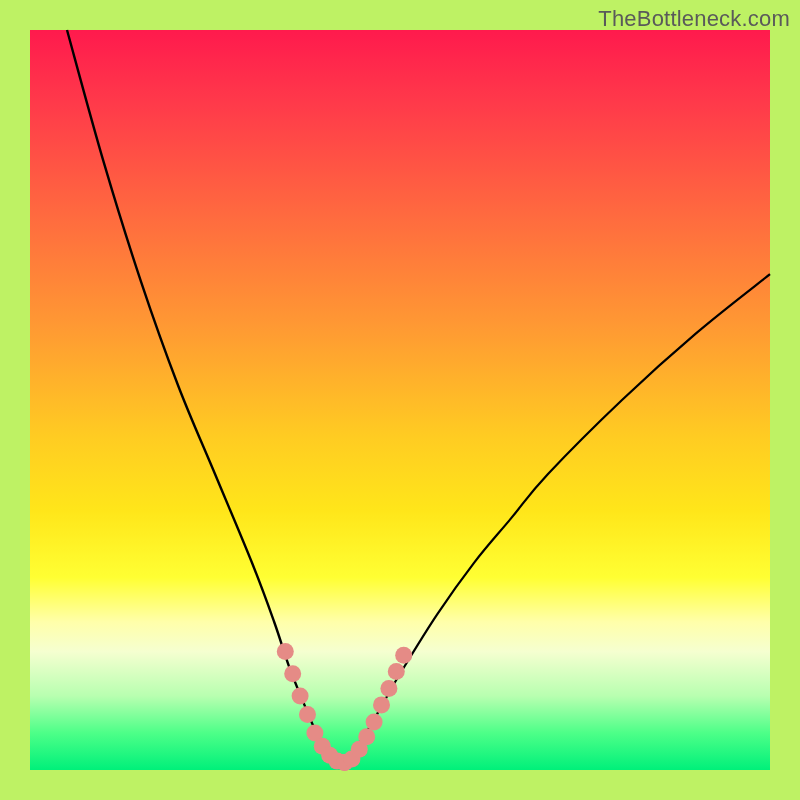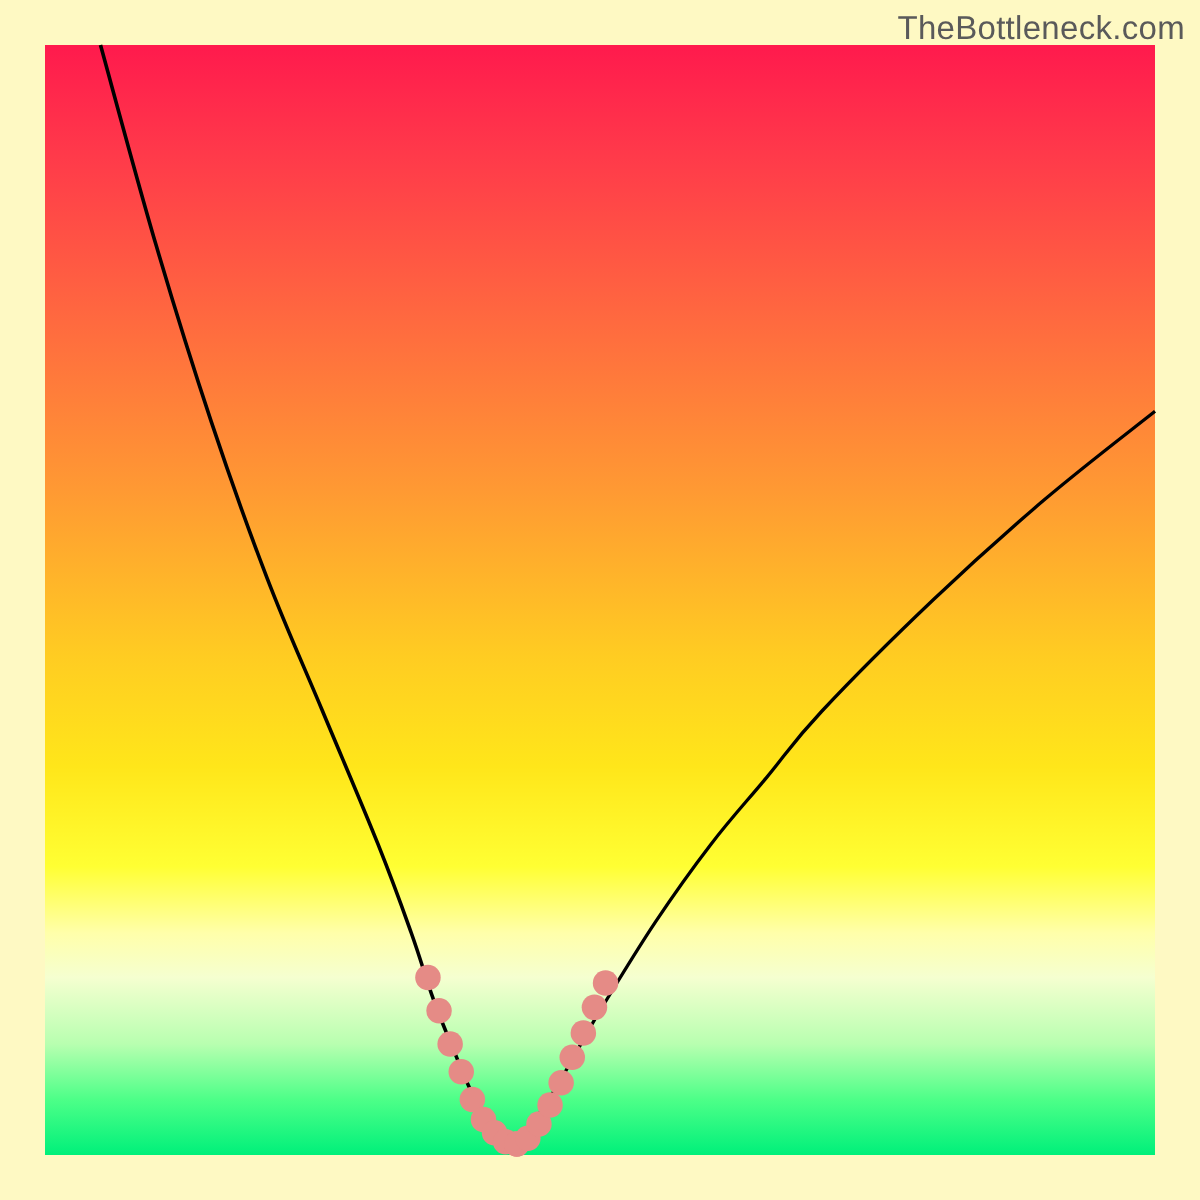--- a/index.html
+++ b/index.html
@@ -8,21 +8,21 @@
     width: 800px;
     height: 800px;
     background: #000;
     overflow: hidden;
     font-family: Arial, Helvetica, sans-serif;
   }
   .frame {
     position: absolute;
     left: 0; top: 0;
     width: 800px; height: 800px;
-    background: #fef9c3;
+    background: #bef264;
   }
   .plot-area {
     position: absolute;
     left: 30px;
     top: 30px;
     width: 740px;
     height: 740px;
     background: linear-gradient(to bottom,
       #ff1a4d 0%,
       #ff3a4a 10%,

